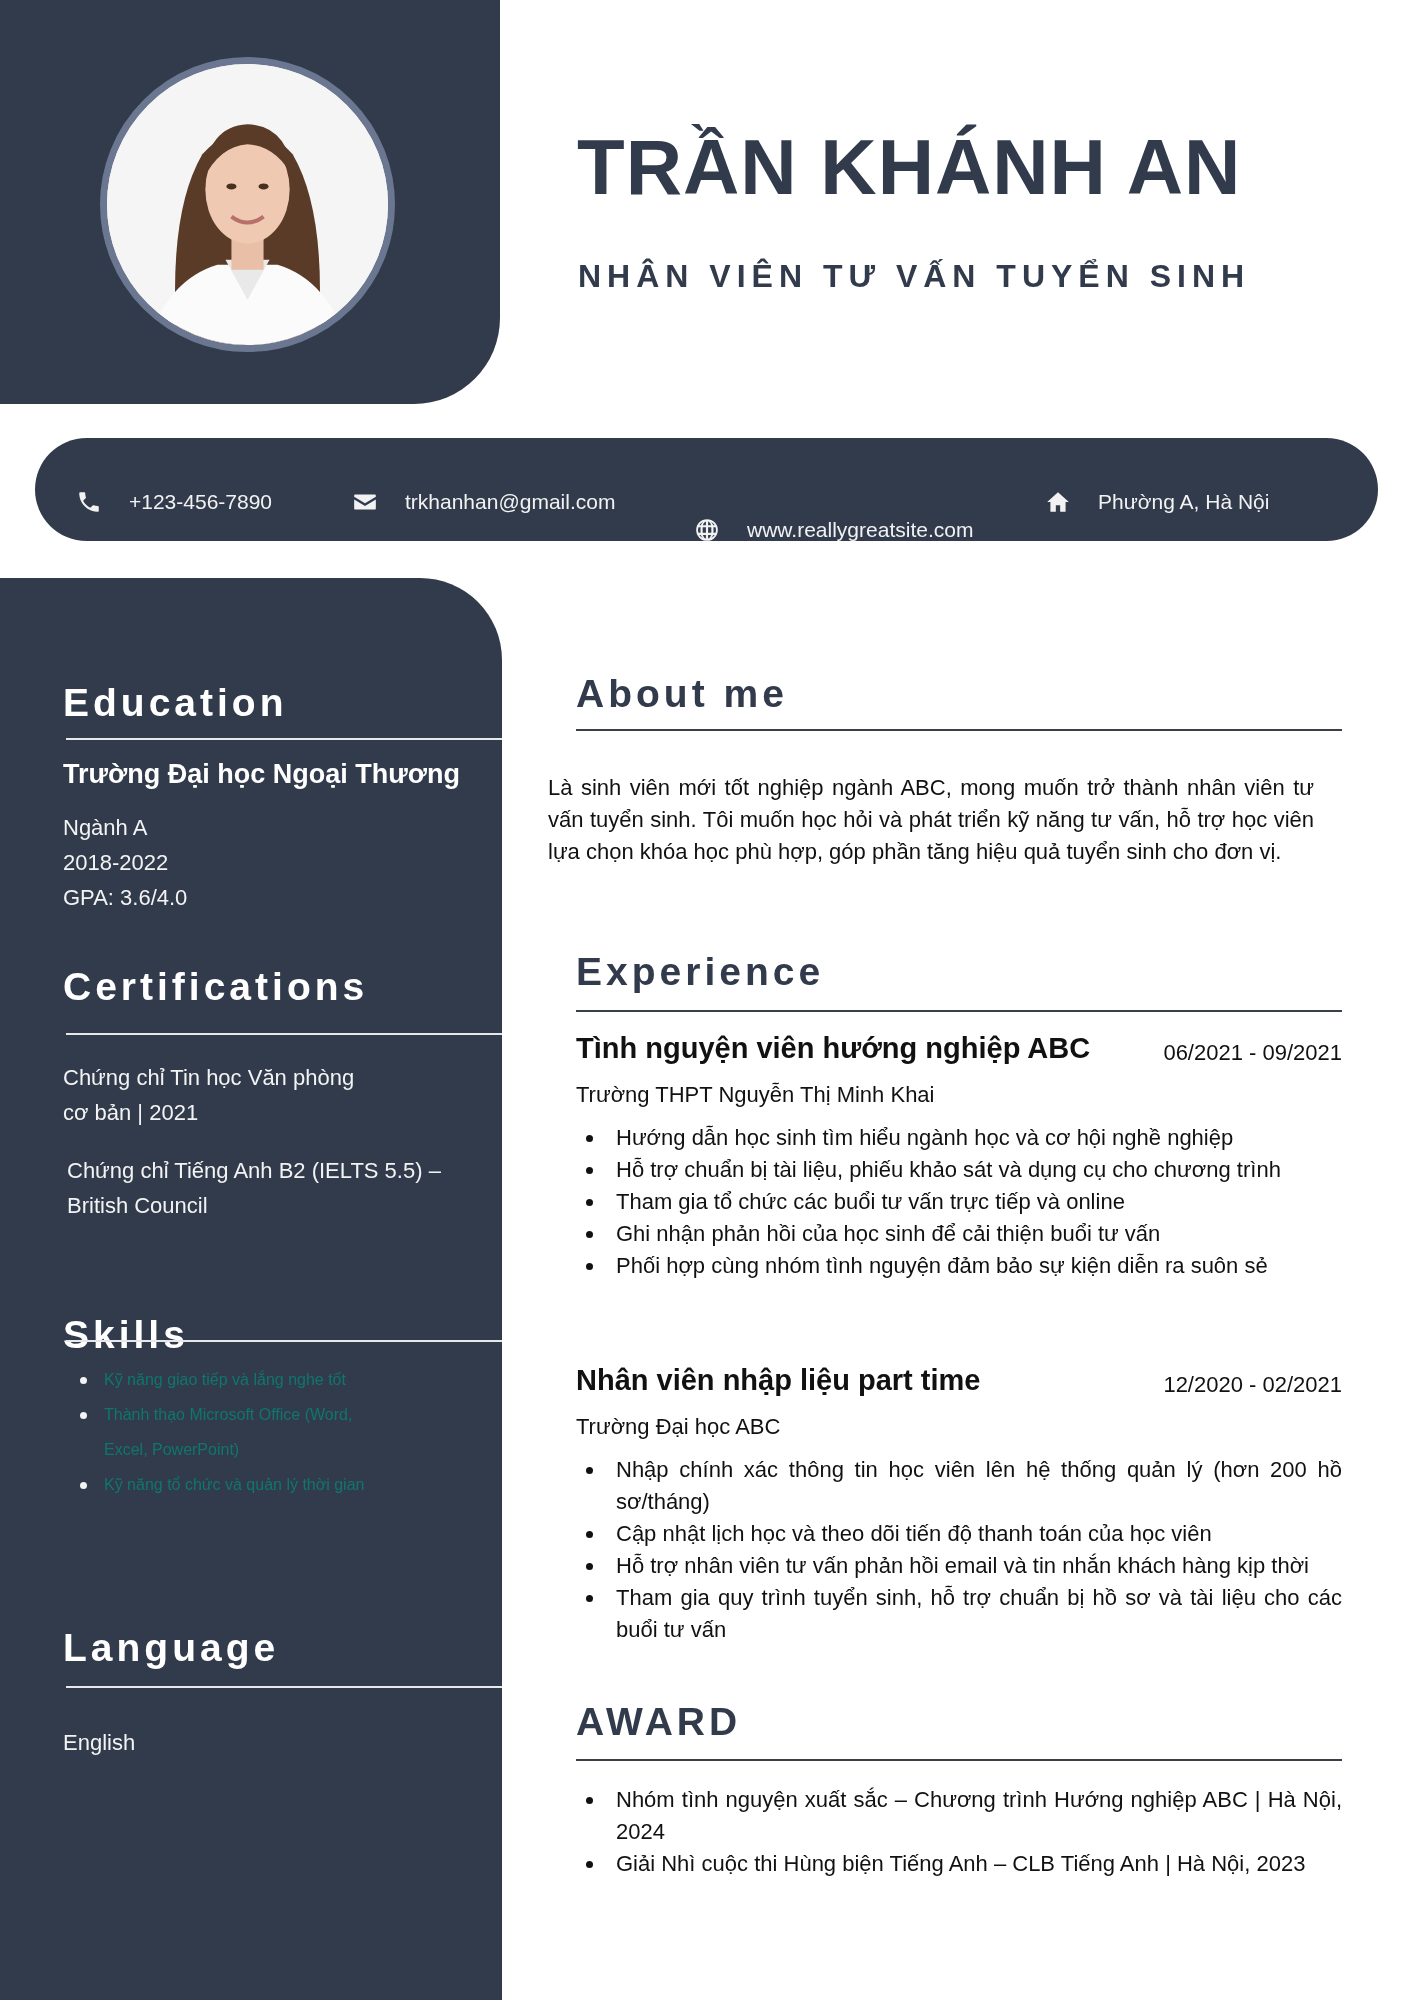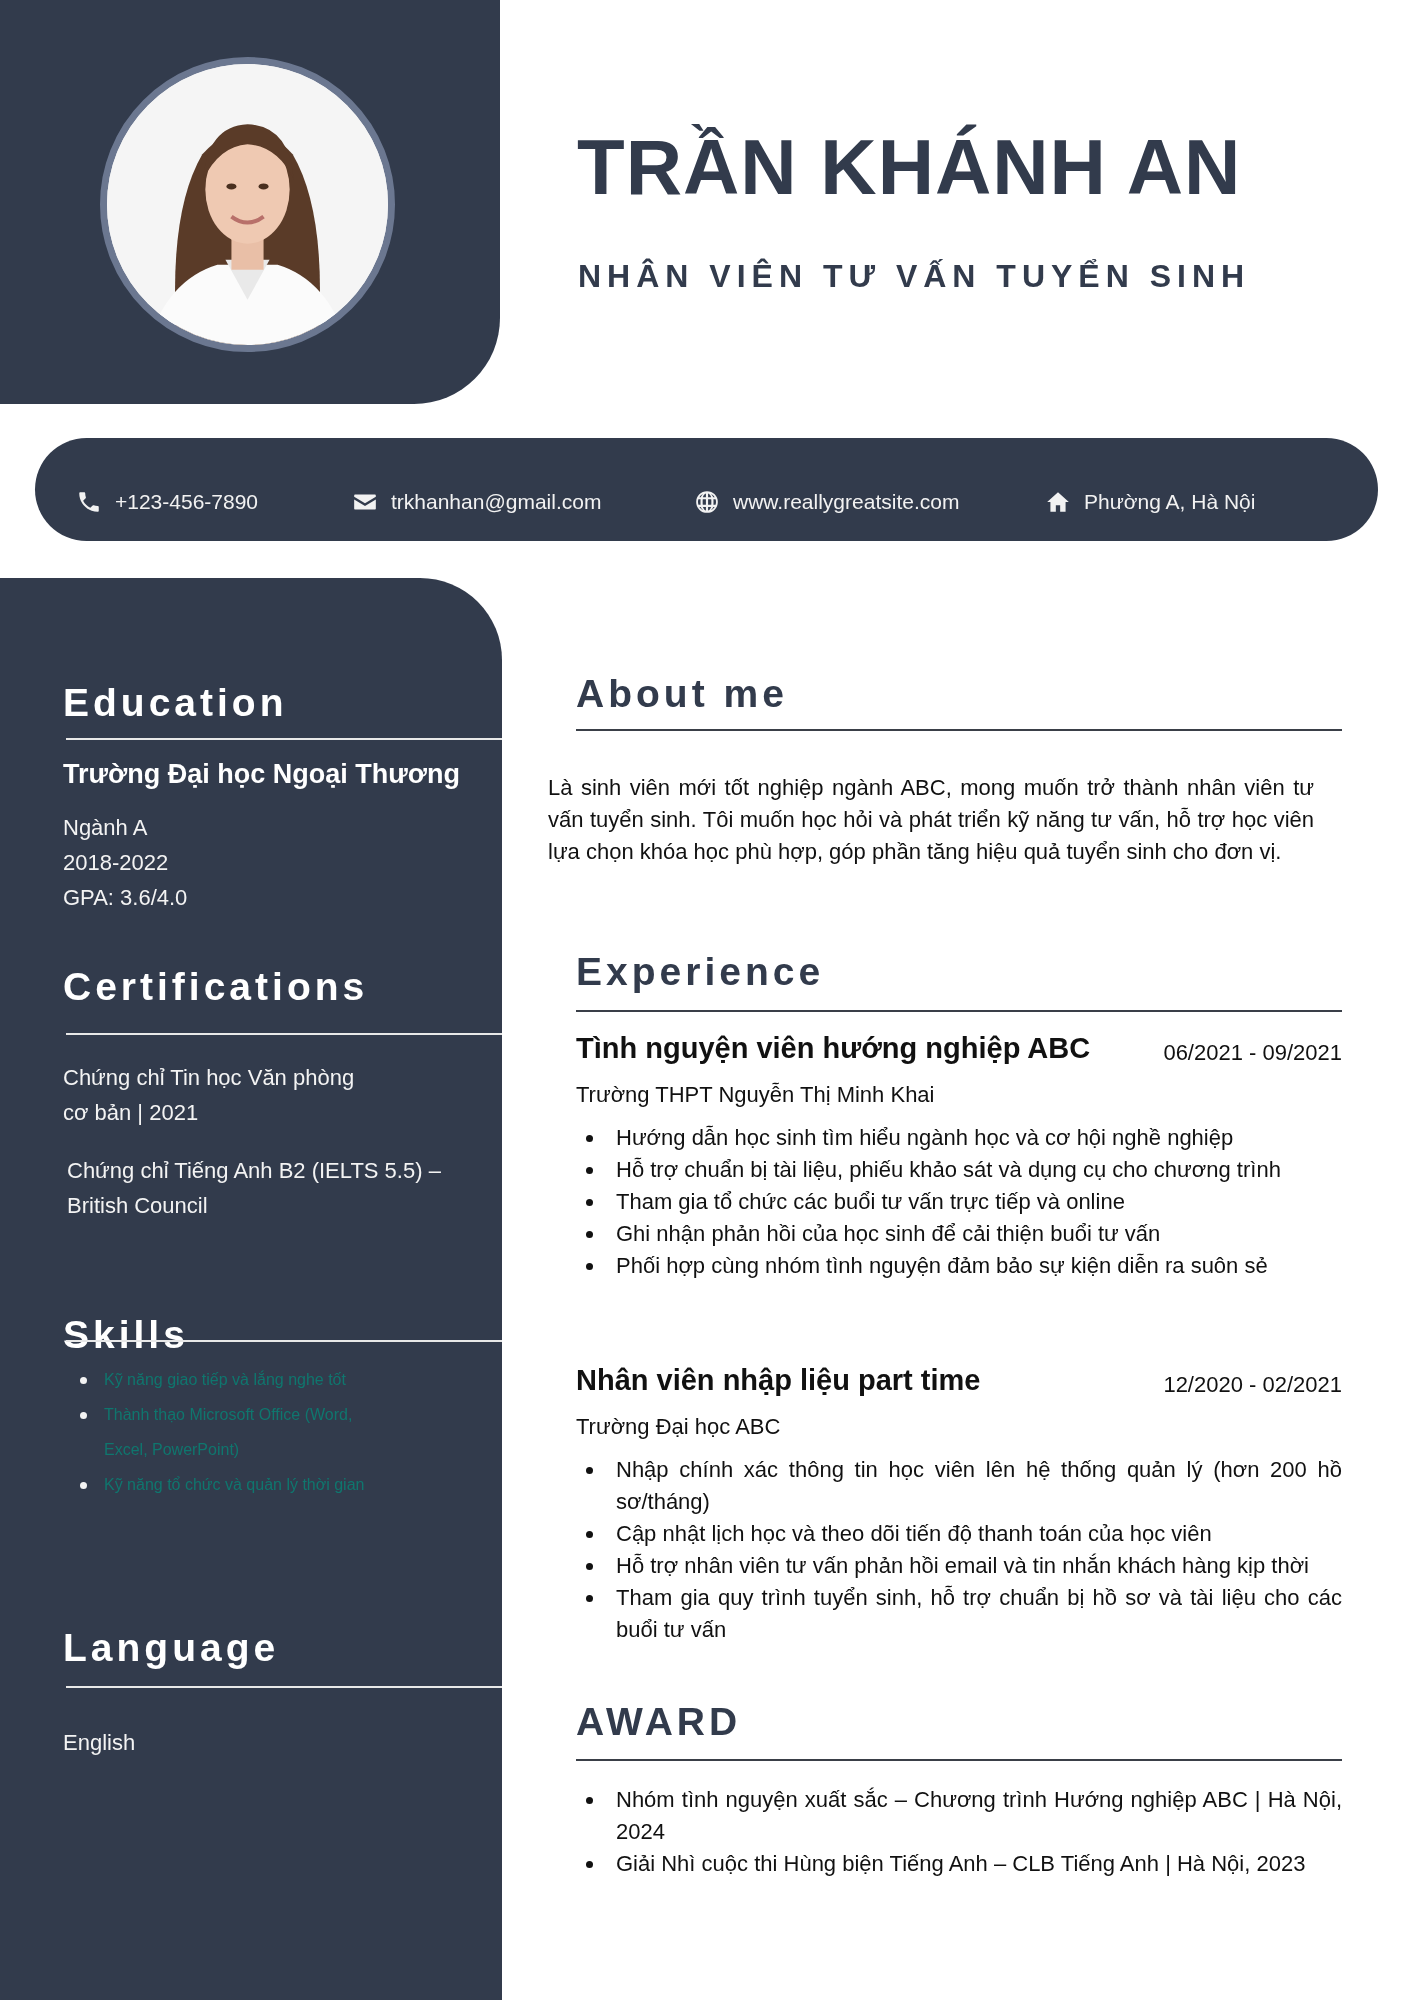--- a/index.html
+++ b/index.html
@@ -24,21 +24,21 @@
       position: absolute; left: 578px; top: 258px;
       font-size: 32px; font-weight: 700; color: #323b4c; letter-spacing: 6px; white-space: nowrap;
     }
 
     .contact-bar {
       position: absolute; left: 35px; top: 438px; width: 1343px; height: 103px;
       background: #323b4c; border-radius: 52px;
     }
     .contact-item {
       position: absolute; top: 0; height: 128px; display: flex; align-items: center;
-      color: #f2f2f2; font-size: 21px; white-space: nowrap;
+      color: #f2f2f2; font-size: 21px; white-space: nowrap; gap: 14px;
     }
     .contact-item .ic { width: 28px; height: 28px; margin-right: 12px; display: inline-flex; align-items: center; justify-content: center; }
     .contact-item .ic svg { width: 26px; height: 26px; fill: #f2f2f2; }
 
     .side-panel {
       position: absolute; left: 0; top: 578px; width: 502px; height: 1422px;
       background: #323b4c; border-top-right-radius: 82px;
     }
     .side-h {
       position: absolute; left: 63px; color: #ffffff; font-size: 39px; font-weight: 700;
@@ -100,21 +100,21 @@
     <span>+123-456-7890</span>
   </div>
   <div class="contact-item" style="left:316px;">
     <span class="ic">
       <svg viewBox="0 0 24 24">
           <path d="M3 5h18c.6 0 1 .4 1 1v1.2l-10 6-10-6V6c0-.6.4-1 1-1zm-1 4.6l10 6 10-6V18c0 .6-.4 1-1 1H3c-.6 0-1-.4-1-1V9.6z"></path>
         </svg>
     </span>
     <span>trkhanhan@gmail.com</span>
   </div>
-  <div class="contact-item" style="left:658px;">
+  <div class="contact-item" style="left:658px;margin-top:28px;">
     <span class="ic">
       <svg viewBox="0 0 24 24">
           <path d="M12 2a10 10 0 100 20 10 10 0 000-20zm-1 2.1v3.4H8.2c.6-1.8 1.6-3 2.8-3.4zm2 0c1.2.4 2.2 1.6 2.8 3.4H13V4.1zM6.2 7.5H4.9a8 8 0 013.4-2.9c-.9.8-1.6 1.8-2.1 2.9zm11.6 0c-.5-1.1-1.2-2.1-2.1-2.9a8 8 0 013.4 2.9h-1.3zM4.1 9.5h2c-.1.8-.1 1.6-.1 2.5s0 1.7.1 2.5h-2a8 8 0 010-5zm4 0H11v5H8.1c-.1-.8-.1-1.6-.1-2.5s0-1.7.1-2.5zm4.9 0h2.9c.1.8.1 1.6.1 2.5s0 1.7-.1 2.5H13v-5zm4.9 0h2a8 8 0 010 5h-2c.1-.8.1-1.6.1-2.5s0-1.7-.1-2.5zM4.9 16.5h1.3c.5 1.1 1.2 2.1 2.1 2.9a8 8 0 01-3.4-2.9zm3.3 0H11v3.4c-1.2-.4-2.2-1.6-2.8-3.4zm4.8 0h2.8c-.6 1.8-1.6 3-2.8 3.4v-3.4zm4.8 0h1.3a8 8 0 01-3.4 2.9c.9-.8 1.6-1.8 2.1-2.9z"></path>
         </svg>
     </span>
     <span>www.reallygreatsite.com</span>
   </div>
   <div class="contact-item" style="left:1009px;">
     <span class="ic">
       <svg viewBox="0 0 24 24">

